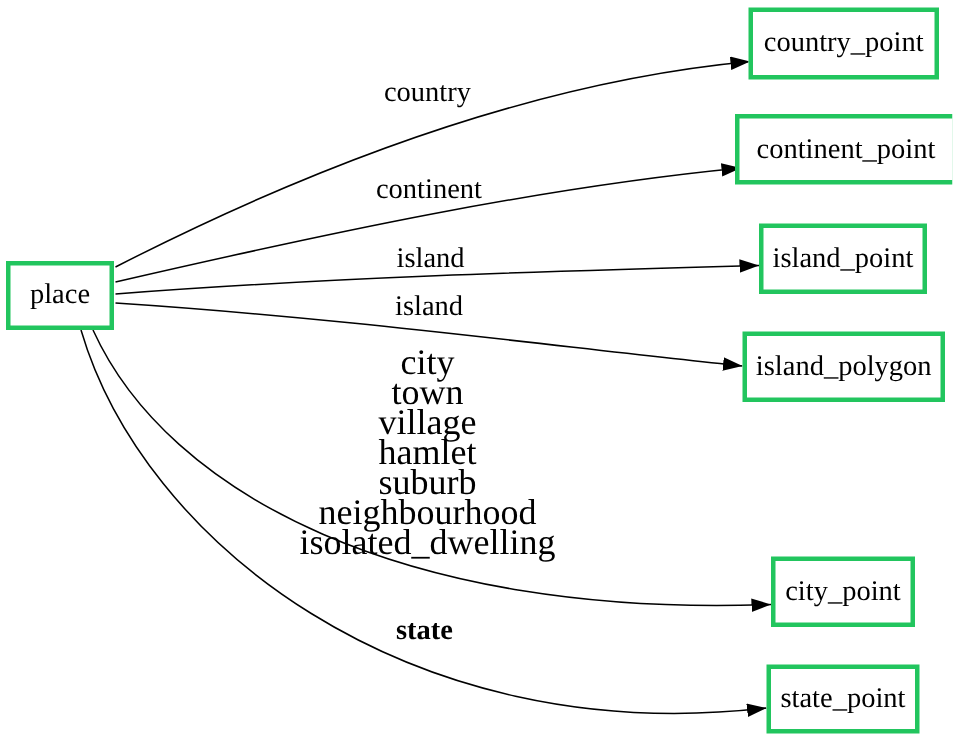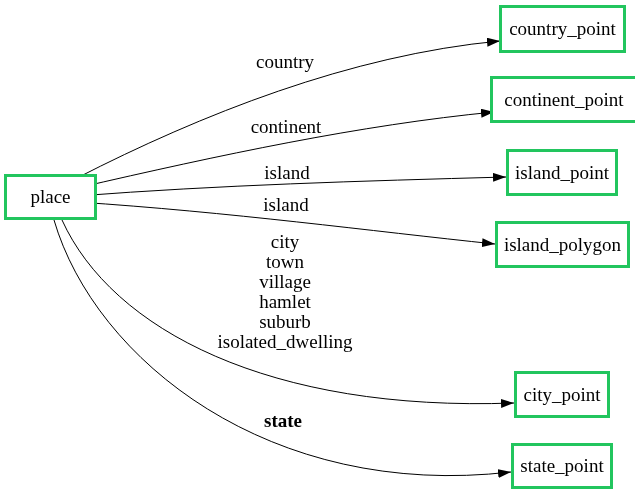--- a/index.html
+++ b/index.html
@@ -35,27 +35,27 @@
   .edge-label {
     position: absolute;
     transform: translate(-50%, -50%);
     font-size: 19px;
     white-space: nowrap;
     background: transparent;
   }
   .edge-label-block {
     position: absolute;
     transform: translateX(-50%);
-    font-size: 19px;
+    font-size: 24px;
     line-height: 20px;
     text-align: center;
     white-space: nowrap;
   }
   
-  .n-place           { left: 4px;   top: 174px; width: 93px;  height: 46px; }
+  .n-place           { left: 4px;   top: 174px; width: 72px;  height: 46px; }
   .n-country-point   { left: 499px; top: 5px;   width: 127px; height: 48px; }
   .n-continent-point { left: 490px; top: 76px;  width: 148px; height: 47px; }
   .n-island-point    { left: 506px; top: 149px; width: 112px; height: 47px; }
   .n-island-polygon  { left: 495px; top: 221px; width: 135px; height: 47px; }
   .n-city-point      { left: 514px; top: 371px; width: 96px;  height: 47px; font-family: Liberation Serif, serif; }
   .n-state-point     { left: 511px; top: 443px; width: 102px; height: 46px; }
   
   .l-country   { left: 285px; top: 62px;  }
   .l-continent { left: 286px; top: 127px; }
   .l-island1   { left: 287px; top: 173px; }
@@ -108,18 +108,19 @@
   <div class="edge-label l-continent">continent</div>
   <div class="edge-label l-island1">island</div>
   <div class="edge-label l-island2">island</div>
 
   <div class="edge-label-block l-city">
     <div>city</div>
     <div>town</div>
     <div>village</div>
     <div>hamlet</div>
     <div>suburb</div>
+    <div>neighbourhood</div>
     <div>isolated_dwelling</div>
   </div>
 
   <div class="edge-label l-state">state</div>
 
 </div>
 
 </body></html>

